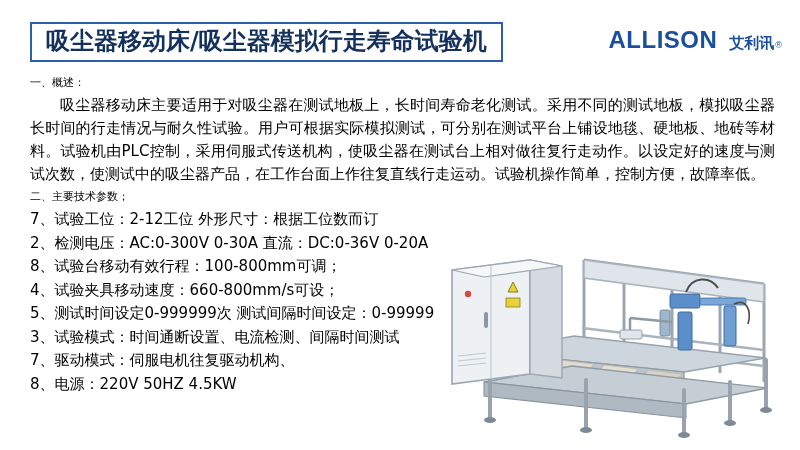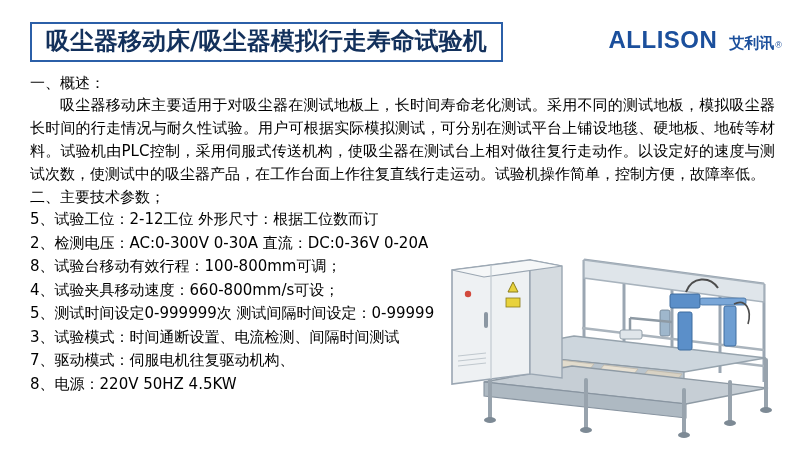--- a/index.html
+++ b/index.html
@@ -73,21 +73,21 @@
     vertical-align: super;
   }
   
   .content {
     position: absolute;
     top: 72px;
     left: 30px;
     width: 745px;
   }
   .sec-head {
-    font-size: 15px;
+    font-size: 11px;
     line-height: 22px;
     color: #000000;
     font-family: "DejaVu Sans", "Liberation Sans", sans-serif;
   }
   .para {
     font-size: 15px;
     line-height: 23px;
     color: #000000;
     text-indent: 30px;
     text-align: justify;
@@ -130,21 +130,21 @@
       <span class="logo-cn">艾利讯</span>
       <span class="logo-reg">®</span>
     </div>
   </div>
 
   <div class="content">
     <div class="sec-head">一、概述：</div>
     <div class="para">吸尘器移动床主要适用于对吸尘器在测试地板上，长时间寿命老化测试。采用不同的测试地板，模拟吸尘器长时间的行走情况与耐久性试验。用户可根据实际模拟测试，可分别在测试平台上铺设地毯、硬地板、地砖等材料。试验机由PLC控制，采用伺服式传送机构，使吸尘器在测试台上相对做往复行走动作。以设定好的速度与测试次数，使测试中的吸尘器产品，在工作台面上作往复直线行走运动。试验机操作简单，控制方便，故障率低。</div>
     <div class="sec-head">二、主要技术参数；</div>
     <ul class="spec-list">
-      <li class="spec-item">5、试验工位：2-12工位  外形尺寸：根据工位数而订</li>
+      <li class="spec-item">7、试验工位：2-12工位  外形尺寸：根据工位数而订</li>
       <li class="spec-item">2、检测电压：AC:0-300V   0-30A      直流：DC:0-36V  0-20A</li>
       <li class="spec-item">8、试验台移动有效行程：100-800mm可调；</li>
       <li class="spec-item">4、试验夹具移动速度：660-800mm/s可设；</li>
       <li class="spec-item">5、测试时间设定0-999999次      测试间隔时间设定：0-99999S</li>
       <li class="spec-item">3、试验模式：时间通断设置、电流检测、间隔时间测试</li>
       <li class="spec-item">7、驱动模式：伺服电机往复驱动机构、</li>
       <li class="spec-item">8、电源：220V   50HZ   4.5KW</li>
     </ul>
   </div>
 

